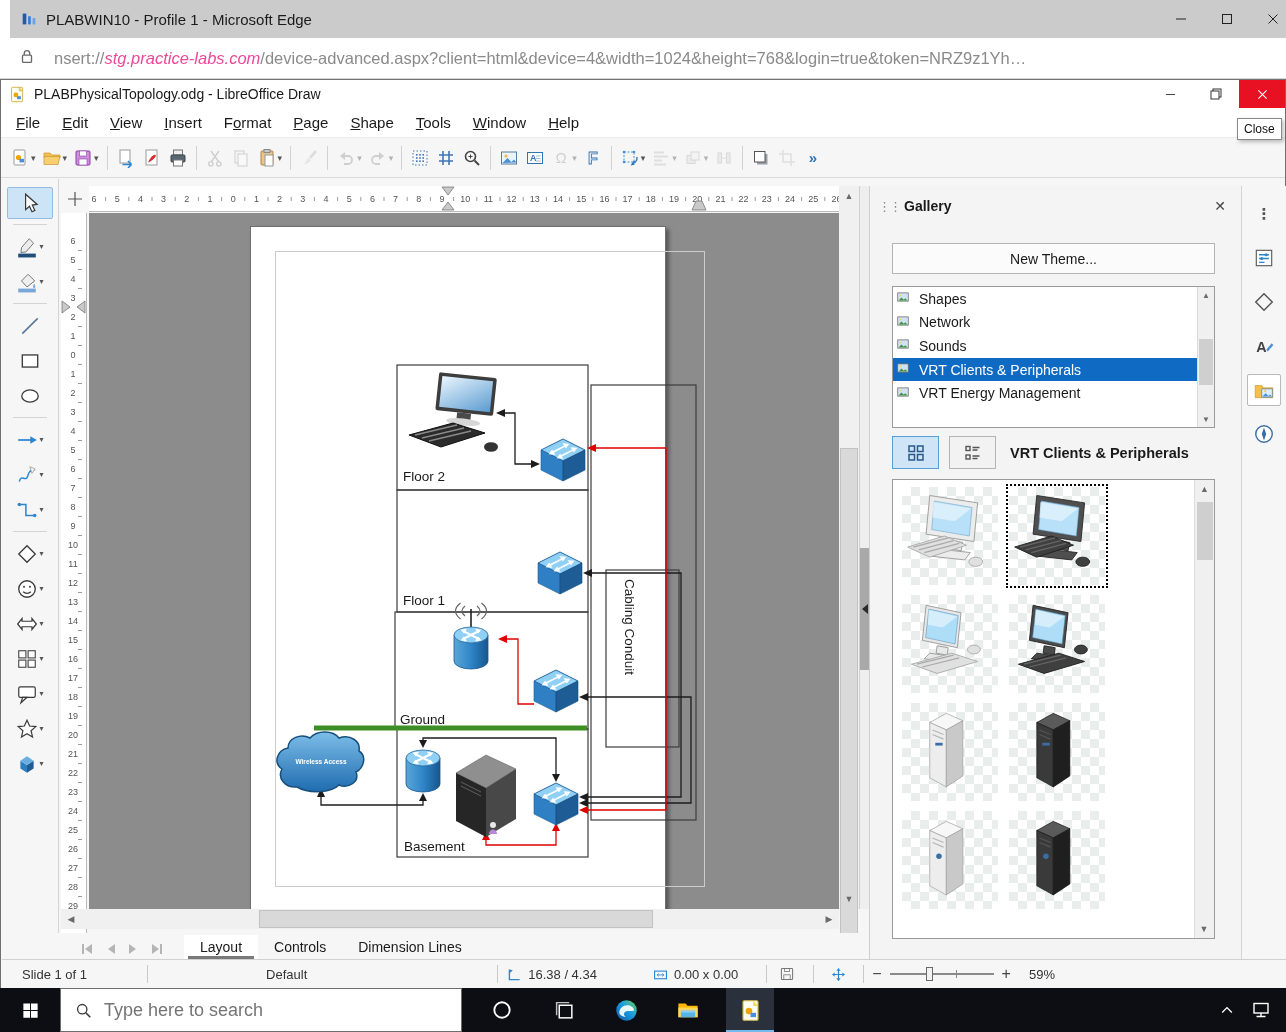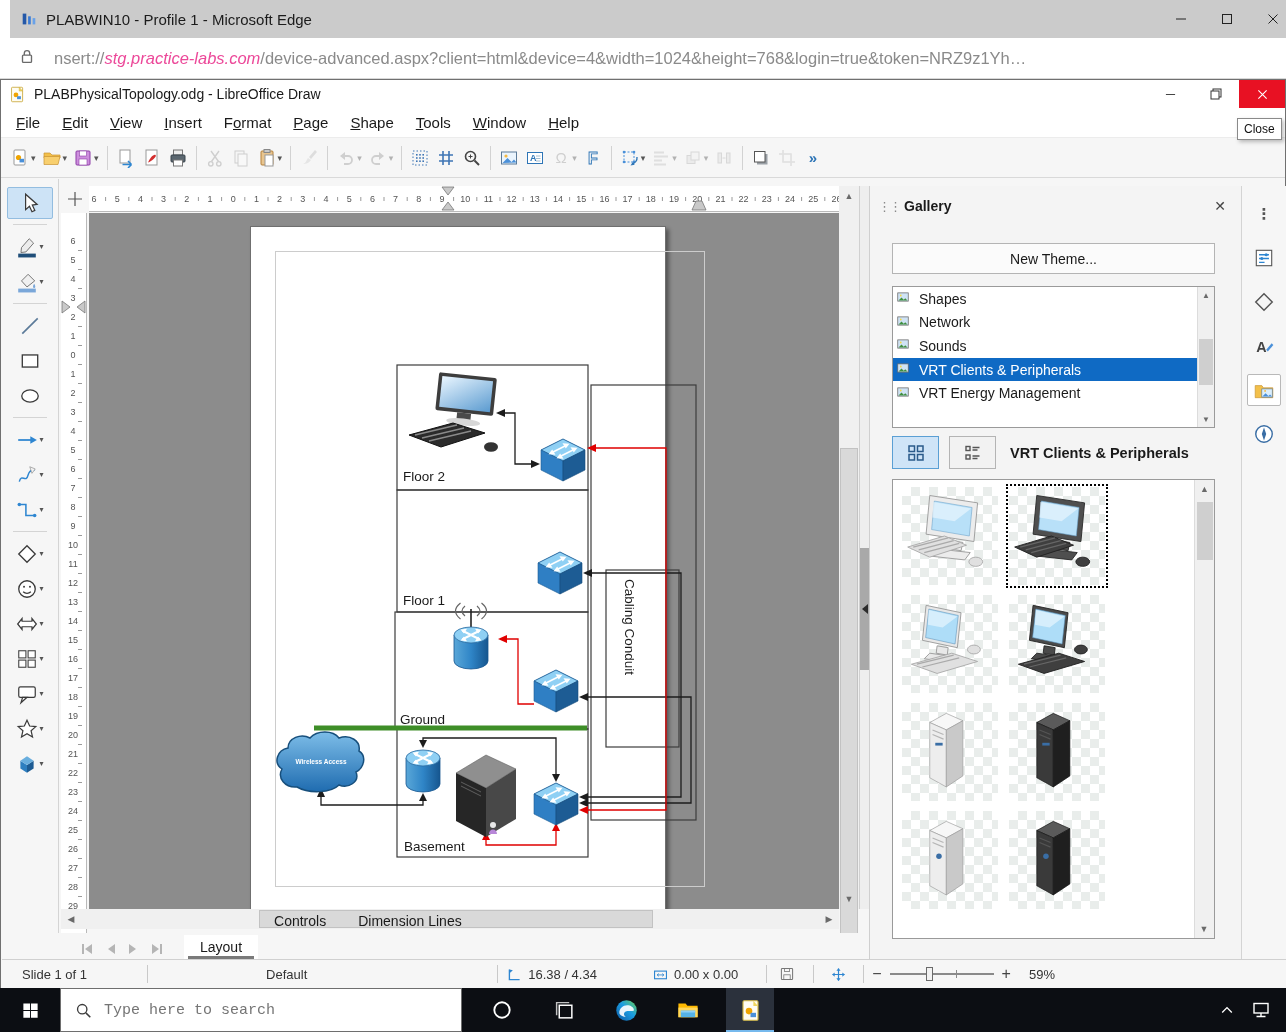--- a/index.html
+++ b/index.html
@@ -96,35 +96,35 @@
      display:flex;flex-direction:column;align-items:center;padding-top:6px;}
   .railbtn{width:34px;height:32px;display:flex;align-items:center;justify-content:center;border-radius:2px;margin:6px 0;}
   .railbtn.active{background:#fff;border:1px solid #b9b9b9;}
   #railmenu{color:#555;font-size:15px;font-weight:bold;}
 
   
   #tabsrow{left:1px;top:853px;width:866px;height:26px;background:#f6f6f6;display:flex;align-items:flex-end;}
   #slidenav{display:flex;align-items:center;margin:0 14px 4px 72px;}
   #slidenav svg{margin:0 6px;}
   .tab{font-size:14px;color:#1a1a1a;padding:4px 16px 4px 16px;position:relative;}
-  .tab.active{background:#fff;font-weight:normal;margin-top:26px;}
+  .tab.active{background:#fff;font-weight:normal;}
   .tab.active::after{content:"";position:absolute;left:4px;right:4px;bottom:0;height:3px;background:#7a7a7a;}
   #statusbar{left:1px;top:879px;width:1284px;height:29px;background:#f6f6f6;border-top:1px solid #d0d0d0;
      display:flex;align-items:center;font-size:13px;color:#333;}
   .ssep{width:1px;height:18px;background:#c9c9c9;margin:0 8px;flex:none;}
   #zoomslider{display:flex;align-items:center;}
   #zoomtrack{width:104px;height:2px;background:#8a8a8a;position:relative;margin:0 8px;}
   #zoomhandle{position:absolute;left:36px;top:-6px;width:7px;height:14px;background:#f2f2f2;border:1px solid #6a6a6a;}
   #zoomtick{position:absolute;left:66px;top:-3px;width:1px;height:8px;background:#8a8a8a;}
 
   
   #taskbar{left:0;top:988px;width:1286px;height:44px;background:#0c0e13;display:flex;align-items:stretch;}
   #startbtn{width:60px;display:flex;align-items:center;justify-content:center;}
   #searchbox{width:402px;background:#ffffff;border:1px solid #6e6e6e;display:flex;align-items:center;}
-  #searchbox input{border:none;outline:none;font-size:15px;color:#3b82f6;width:300px;font-family:Liberation Mono, monospace;background:transparent;}
+  #searchbox input{border:none;outline:none;font-size:18px;color:#3b82f6;width:300px;font-family:Liberation Sans, sans-serif;background:transparent;}
   .taskicon{width:48px;display:flex;align-items:center;justify-content:center;}
   .taskicon.active{background:#2b313c;box-shadow:inset 0 -2px 0 #76b9ed;}
   #tray{position:absolute;right:8px;top:988px;height:44px;display:flex;align-items:center;}
   #tray .taskicon{width:34px;}
 
   text{font-family:"Liberation Sans","DejaVu Sans",sans-serif;}
 </style>
 </head>
 <body>
 

